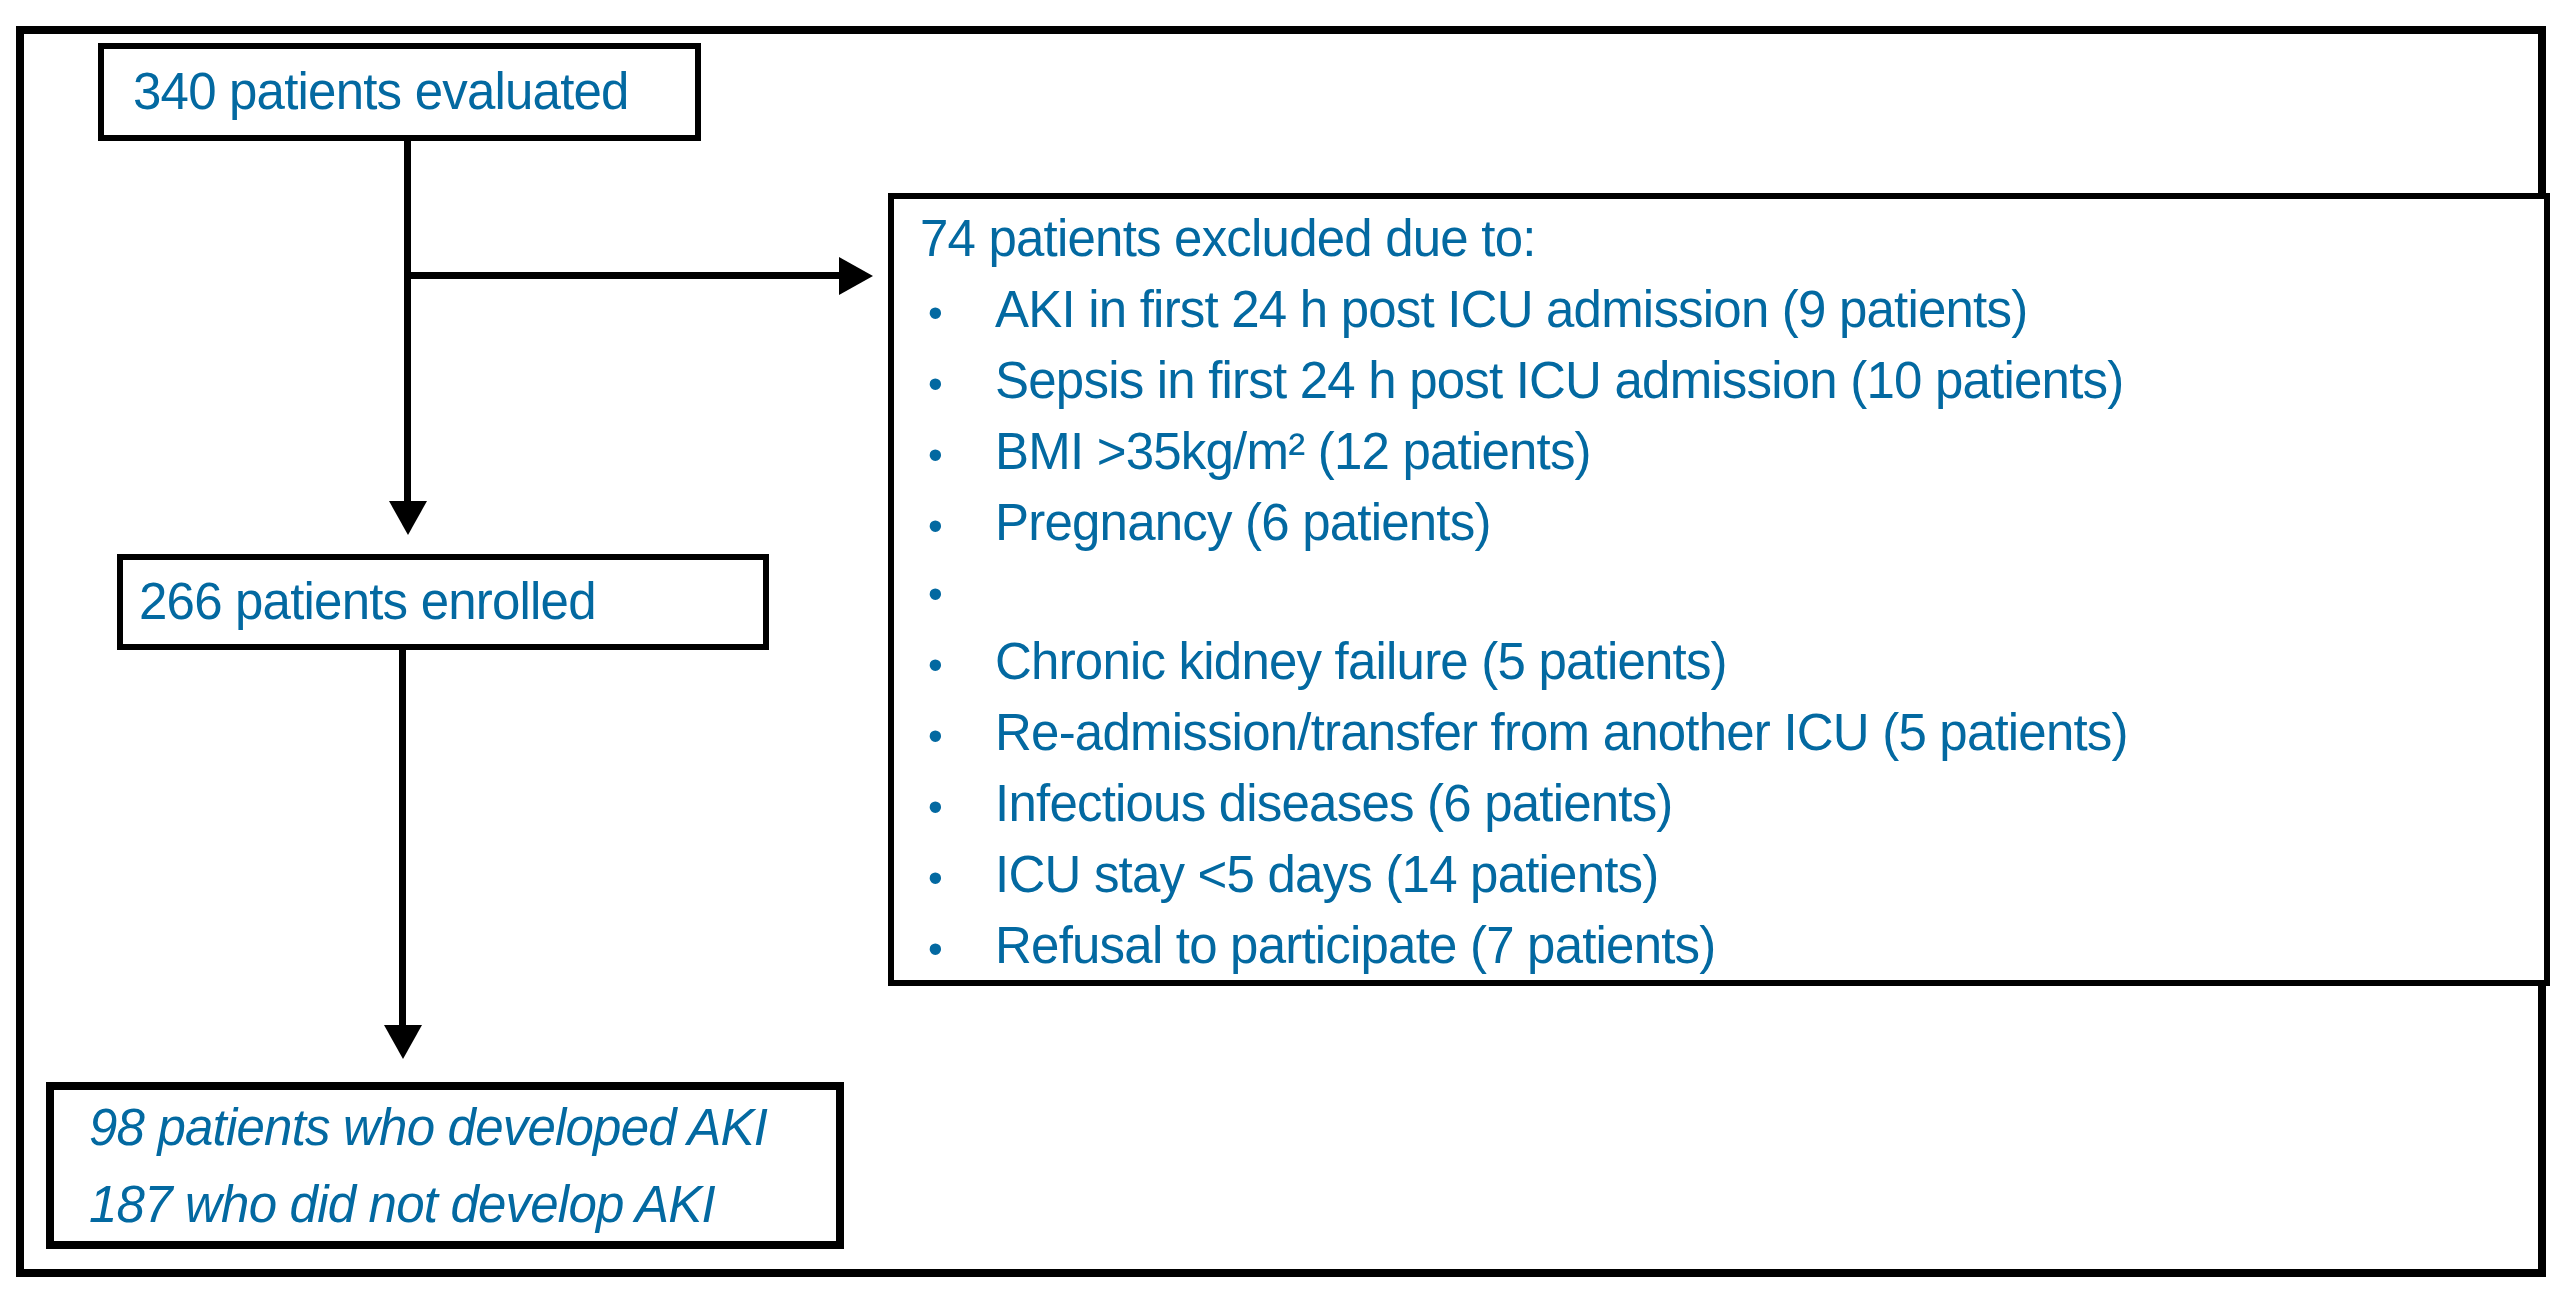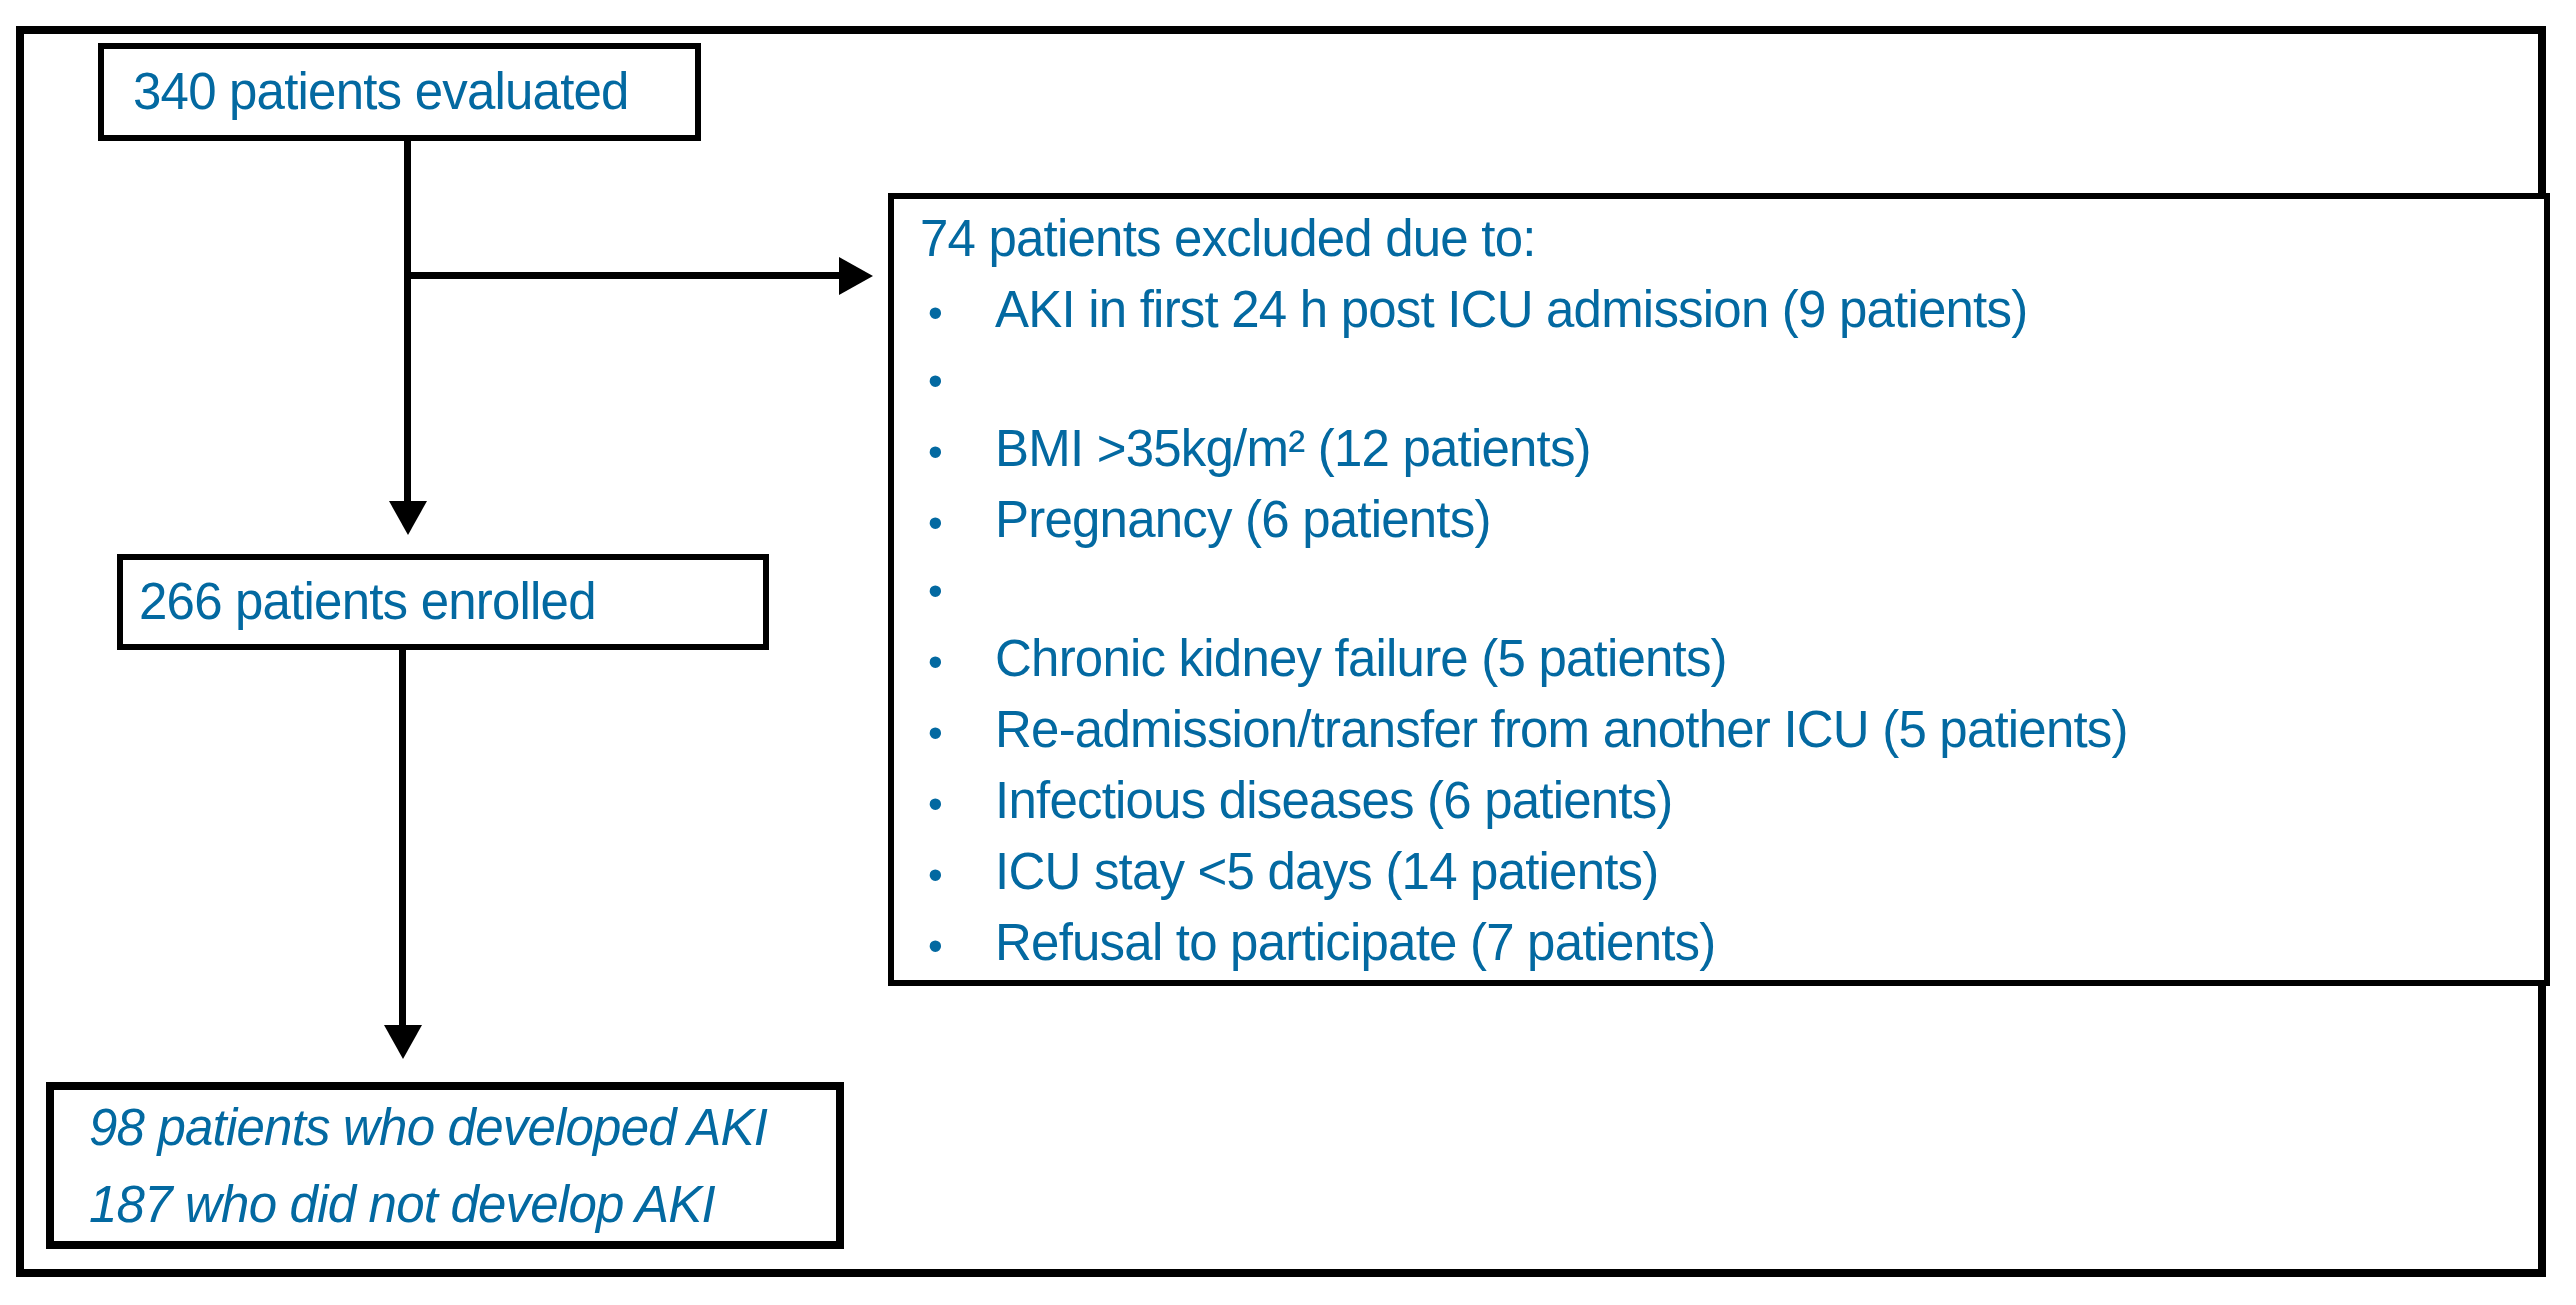--- a/index.html
+++ b/index.html
@@ -151,20 +151,21 @@
 
   <div class="box box-excluded">
     <div class="ex-title">74 patients excluded due to:</div>
     <ul class="ex-list">
       <li>
         <span class="bullet">•</span>
         <span>AKI in first 24 h post ICU admission (9 patients)</span>
       </li>
       <li>
         <span class="bullet">•</span>
+        <span>Sepsis in first 24 h post ICU admission (10 patients)</span>
       </li>
       <li>
         <span class="bullet">•</span>
         <span>BMI &gt;35kg/m² (12 patients)</span>
       </li>
       <li>
         <span class="bullet">•</span>
         <span>Pregnancy (6 patients)</span>
       </li>
       <li>

